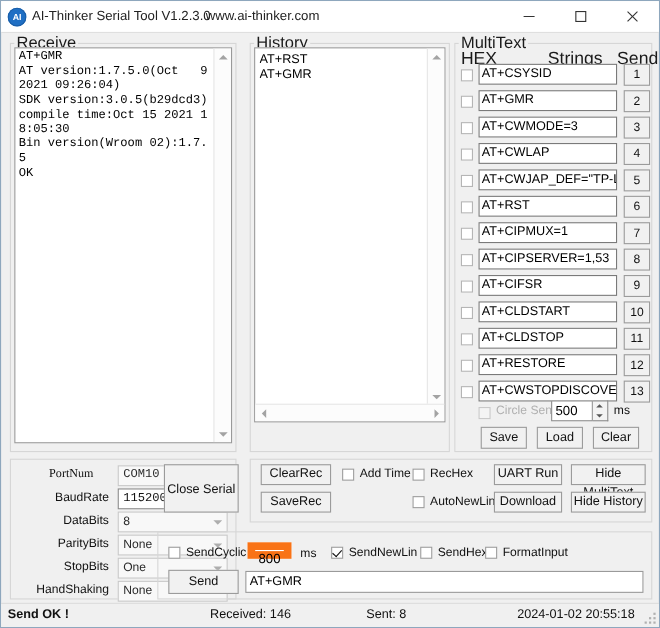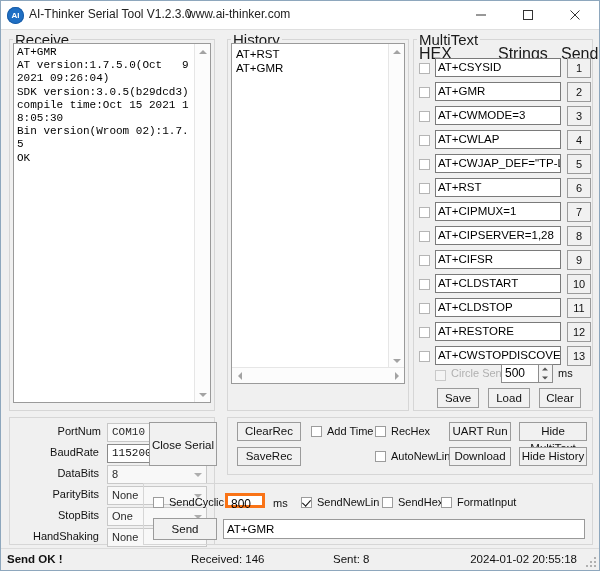--- a/index.html
+++ b/index.html
@@ -110,21 +110,21 @@
   .btn-hidehist{left:518px;top:446px;width:68px;height:19px;line-height:17px;}
   .btn-send{left:152px;top:517px;width:64px;height:22px;line-height:20px;}
 
   .cb{position:absolute;width:11px;height:11px;border:1px solid #9c9c9c;background:#fff;box-sizing:border-box;}
   .cb.checked:after{content:"";position:absolute;left:2px;top:0px;width:4px;height:7px;
     border:solid #111;border-width:0 1.6px 1.6px 0;transform:rotate(42deg);}
   .cbl{position:absolute;font-size:11px;color:#111;white-space:nowrap;}
 
   .sendline{position:absolute;left:222px;top:518px;width:362px;height:20px;border:1px solid #9a9a9a;background:#fff;box-sizing:border-box;
     font-size:11.5px;line-height:18px;padding-left:3px;color:#000;}
-  .cyc-num{position:absolute;left:224px;top:492px;width:40px;height:15px;border:3px solid #f97316;background:#fff;box-sizing:border-box;
+  .cyc-num{position:absolute;left:224px;top:492px;width:40px;height:15px;border:7px solid #f97316;background:#fff;box-sizing:border-box;
     font-size:12px;line-height:17px;padding-left:3px;color:#000;}
 
   
   .status{position:absolute;left:0;bottom:0;width:598px;height:22px;background:#f0f0f0;border-top:1px solid #dcdcdc;box-sizing:border-box;}
   .st{position:absolute;top:4px;font-size:11.5px;color:#111;}
   .st-msg{left:6px;font-weight:bold;}
   .st-recv{left:190px;}
   .st-sent{left:332px;}
   .st-time{right:22px;}
   .grip{position:absolute;right:3px;bottom:3px;width:10px;height:10px;}
@@ -235,21 +235,21 @@
         <span class="mt-input">AT+RST</span>
         <span class="mt-btn">6</span>
       </div>
       <div class="mt-row" style="top: 201px;">
         <span class="mt-cb"></span>
         <span class="mt-input">AT+CIPMUX=1</span>
         <span class="mt-btn">7</span>
       </div>
       <div class="mt-row" style="top: 225px;">
         <span class="mt-cb"></span>
-        <span class="mt-input">AT+CIPSERVER=1,28</span>
+        <span class="mt-input">AT+CIPSERVER=1,53</span>
         <span class="mt-btn">8</span>
       </div>
       <div class="mt-row" style="top: 249px;">
         <span class="mt-cb"></span>
         <span class="mt-input">AT+CIFSR</span>
         <span class="mt-btn">9</span>
       </div>
       <div class="mt-row" style="top: 273px;">
         <span class="mt-cb"></span>
         <span class="mt-input">AT+CLDSTART</span>
@@ -283,21 +283,21 @@
         <span class="tri tri-dn" style="border-top-color:#555;border-left-width:3px;border-right-width:3px;border-top-width:3px"></span>
       </div>
   </div>
   <div class="circ-ms">ms</div>
   <div class="mbtn b-save">Save</div>
   <div class="mbtn b-load">Load</div>
   <div class="mbtn b-clear">Clear</div>
 
   <div class="grp panel-set"></div>
   <div id="set-rows">
-      <div class="set-lbl" style="left: 16px; top: 424px; position: absolute;">PortNum</div>
+      <div class="set-lbl" style="left: 0; top: 424px; position: absolute; font-family: Liberation Serif, serif;">PortNum</div>
       <div class="combo" style="left: 106px; top: 422px; width: 100px;">
         <span class="cv" style="font-family: &quot;Liberation Mono&quot;, &quot;DejaVu Sans Mono&quot;, monospace; font-size: 11px;">COM10</span>
         <span class="chev"></span>
       </div>
       <div class="set-lbl" style="left: 14px; top: 445px; position: absolute;">BaudRate</div>
       <div class="combo active" style="left: 106px; top: 443px; width: 100px;">
         <span class="cv" style="font-family: &quot;Liberation Mono&quot;, &quot;DejaVu Sans Mono&quot;, monospace; font-size: 11px;">115200</span>
         <span class="chev"></span>
       </div>
       <div class="set-lbl" style="left: 14px; top: 466px; position: absolute;">DataBits</div>

